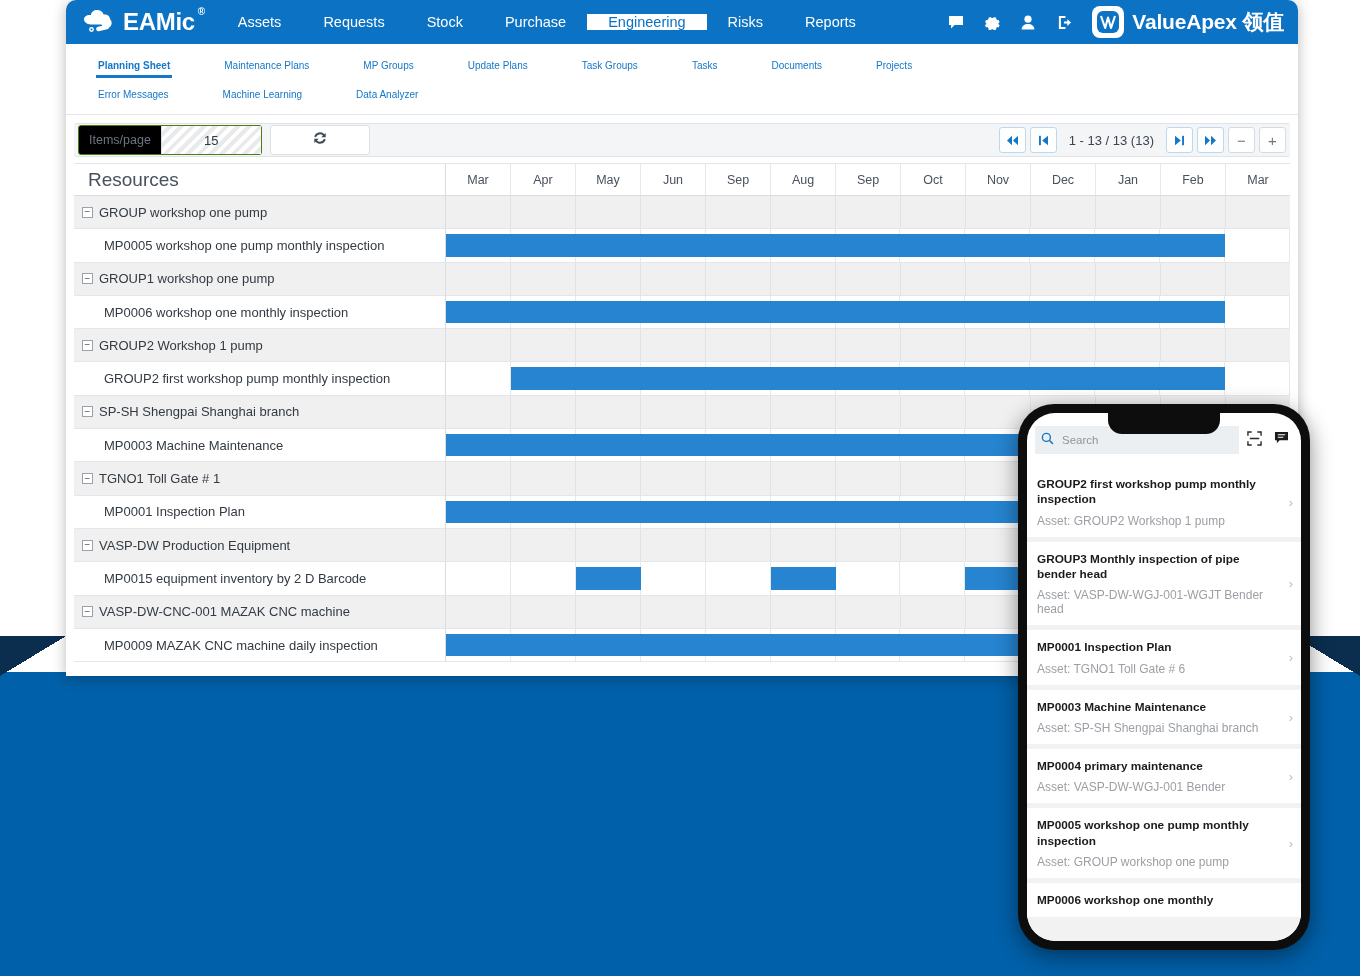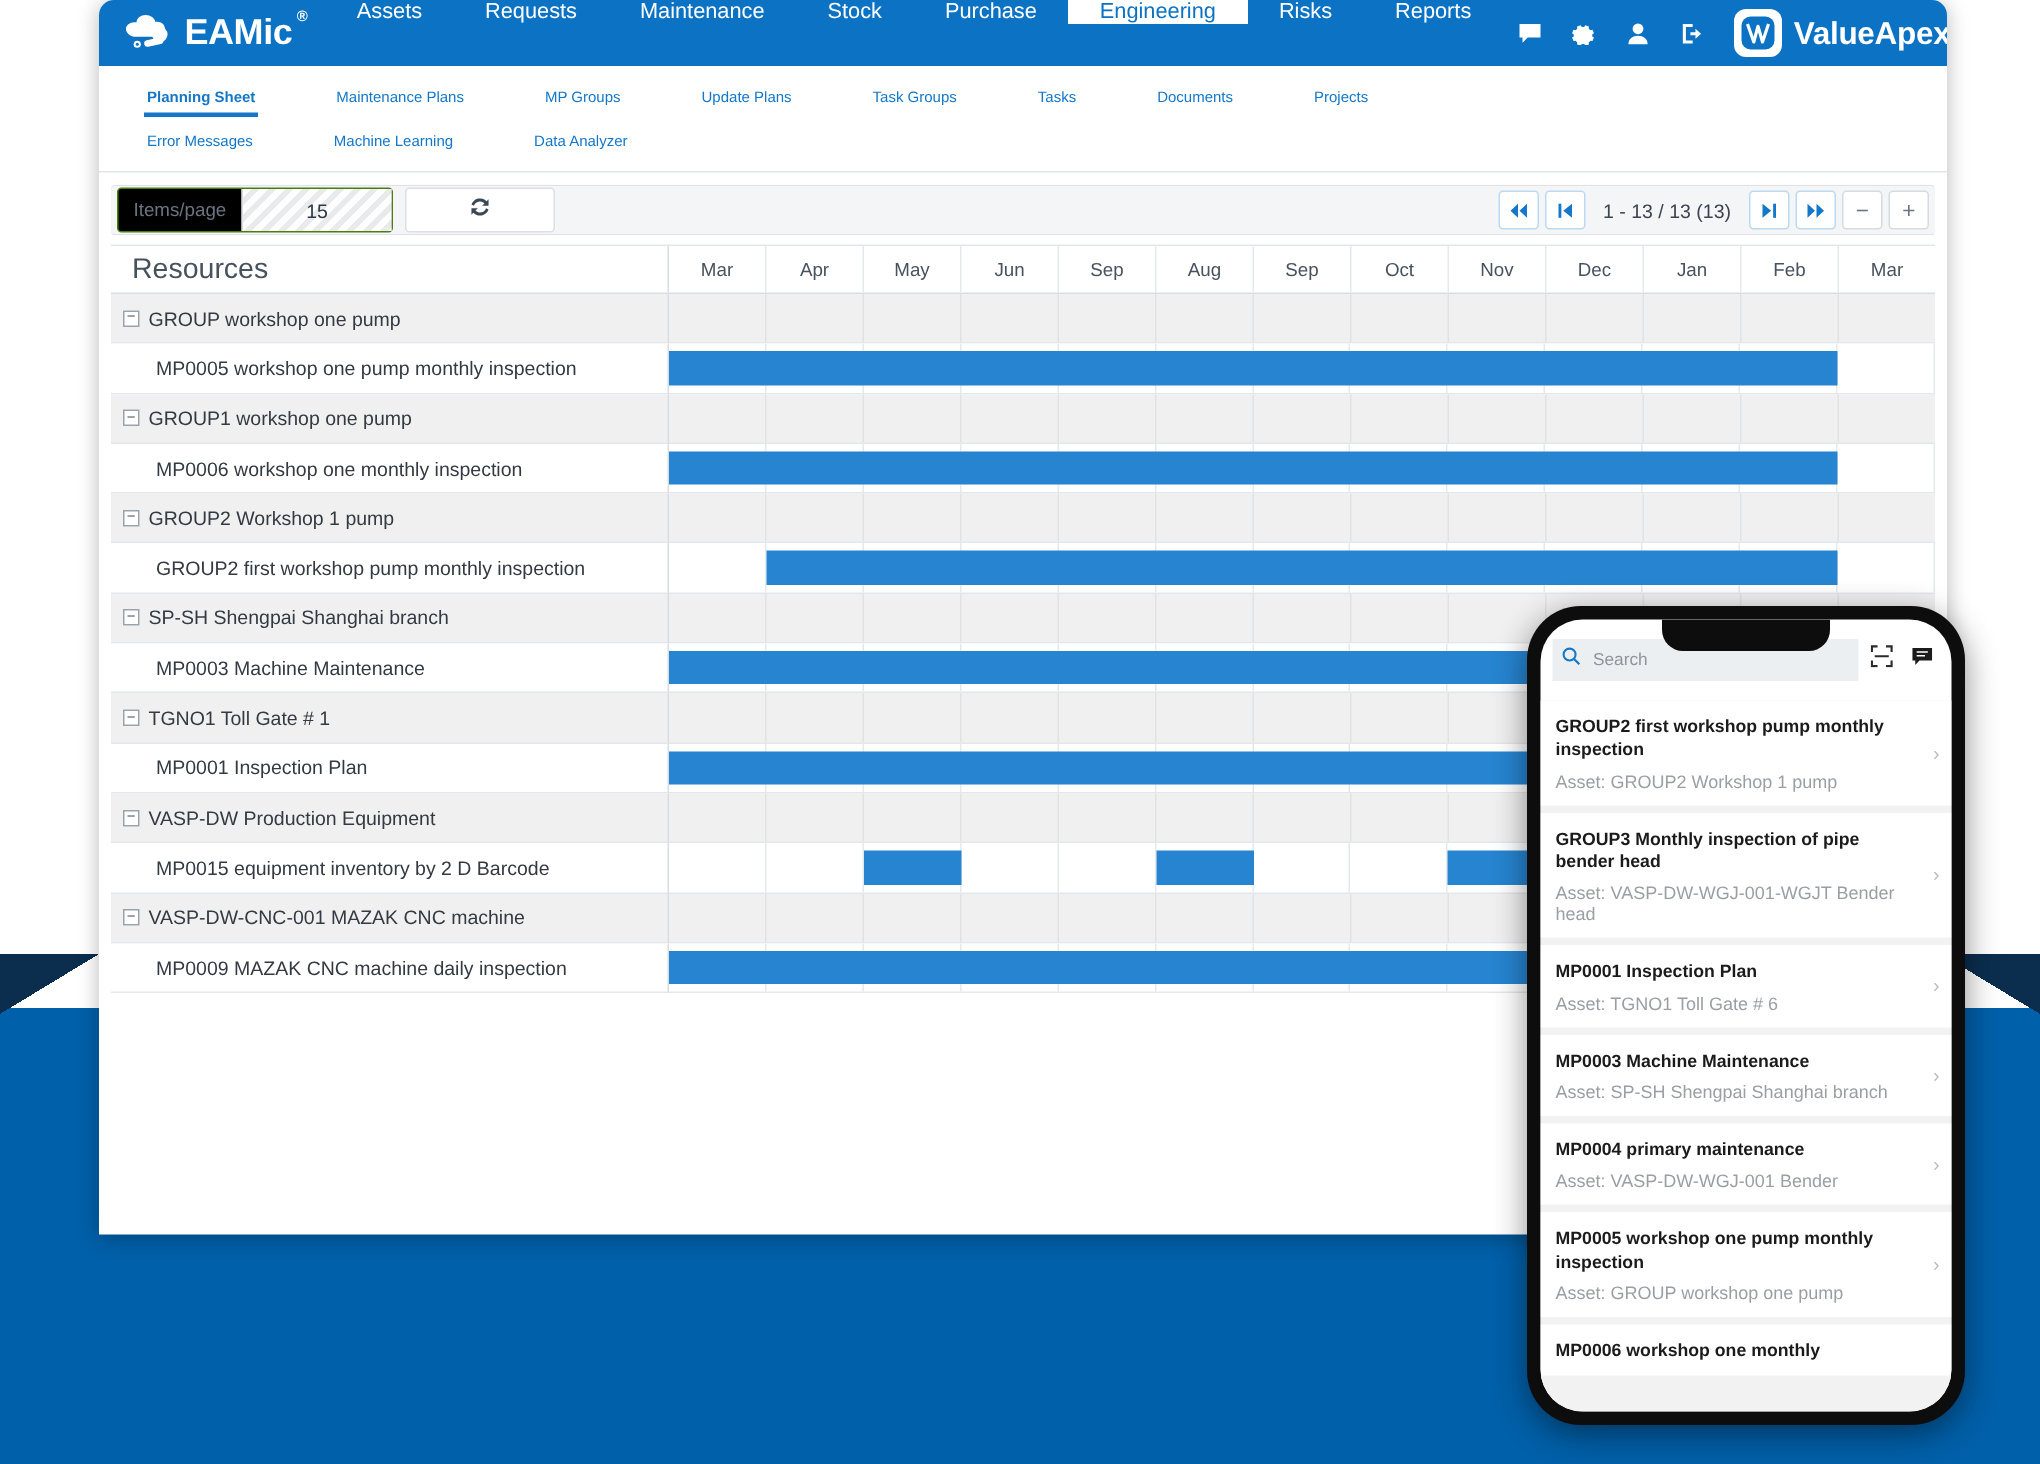--- a/index.html
+++ b/index.html
@@ -20,35 +20,35 @@
     position: absolute; left: 0; top: 636px; width: 66px; height: 40px;
     background: linear-gradient(to bottom right, #0b2e4f 0%, #0b2e4f 50%, rgba(11,46,79,0) 50%);
   }
   .tri-right {
     position: absolute; right: 0; top: 636px; width: 66px; height: 40px;
     background: linear-gradient(to bottom left, #0b2e4f 0%, #0b2e4f 50%, rgba(11,46,79,0) 50%);
   }
 
   
   .window {
-    position: absolute; left: 66px; top: 0; width: 1232px; height: 823px;
+    position: absolute; left: 66px; top: 0; width: 1232px; height: 676px;
     background:#fff; border-radius: 10px 10px 0 0; overflow: hidden;
     box-shadow: 0 2px 14px rgba(0,0,0,.28);
   }
 
   
   .topnav {
     position: relative; height: 44px; background: #0b72c4;
     display: flex; align-items: stretch;
   }
   .brand { display:flex; align-items:center; padding: 0 10px 0 16px; gap:7px; }
   .brand-logo { width: 34px; height: 26px; position: relative; }
   .brand-text { color:#fff; font-size: 24px; font-weight: 700; letter-spacing:-.3px; position:relative;}
   .brand-text .reg { font-size: 10px; font-weight: 700; position: absolute; top:-2px; right:-10px;}
-  .navitems { display:flex; align-items:flex-start; margin-left: 12px; }
+  .navitems { display:flex; align-items:center; margin-left: 12px; }
   .navitem {
     display:flex; align-items:center; padding: 0 21px;
     color:#ffffff; font-size:14.5px; cursor:pointer; white-space:nowrap;
   }
   .navitem.active { background:#ffffff; color:#0b72c4; font-weight:400; }
   .navright { margin-left:auto; display:flex; align-items:center; padding-right: 0; }
   .navicon { width: 36px; display:flex; align-items:center; justify-content:center; color:#fff; cursor:pointer;}
   .va-badge { display:flex; align-items:center; gap:8px; padding: 0 14px 0 10px; }
   .va-mark {
     width:32px; height:32px; border-radius:8px; background:#fff;
@@ -181,23 +181,20 @@
         </span>
         <span class="brand-text"><span>EAMic</span><span class="reg">®</span></span>
       </div>
 
       <div class="navitems">
         <div class="navitem">
             <span>Assets</span>
           </div>
         <div class="navitem">
             <span>Requests</span>
-          </div>
-        <div class="navitem">
-            <span>Maintenance</span>
           </div>
         <div class="navitem">
             <span>Stock</span>
           </div>
         <div class="navitem">
             <span>Purchase</span>
           </div>
         <div class="navitem active">
             <span>Engineering</span>
           </div>

